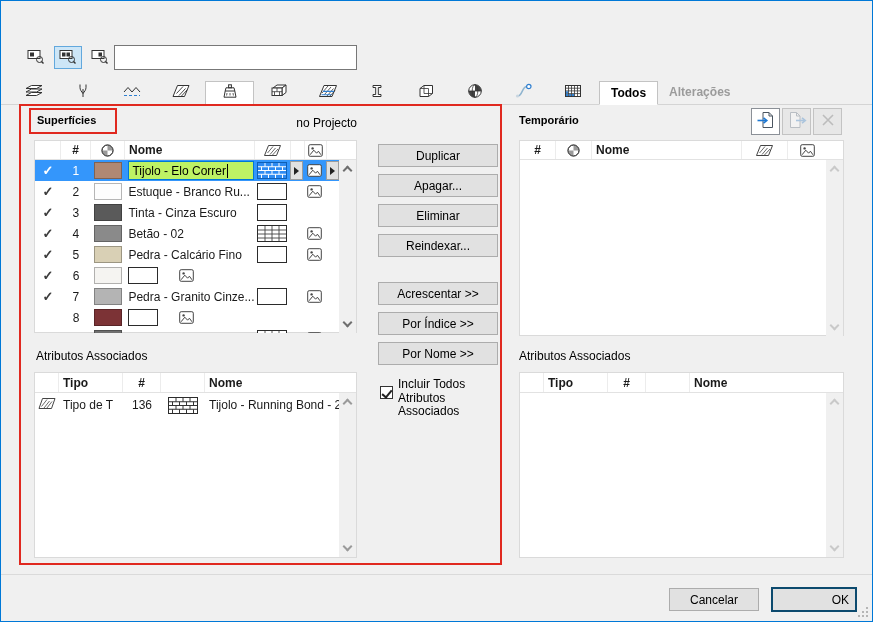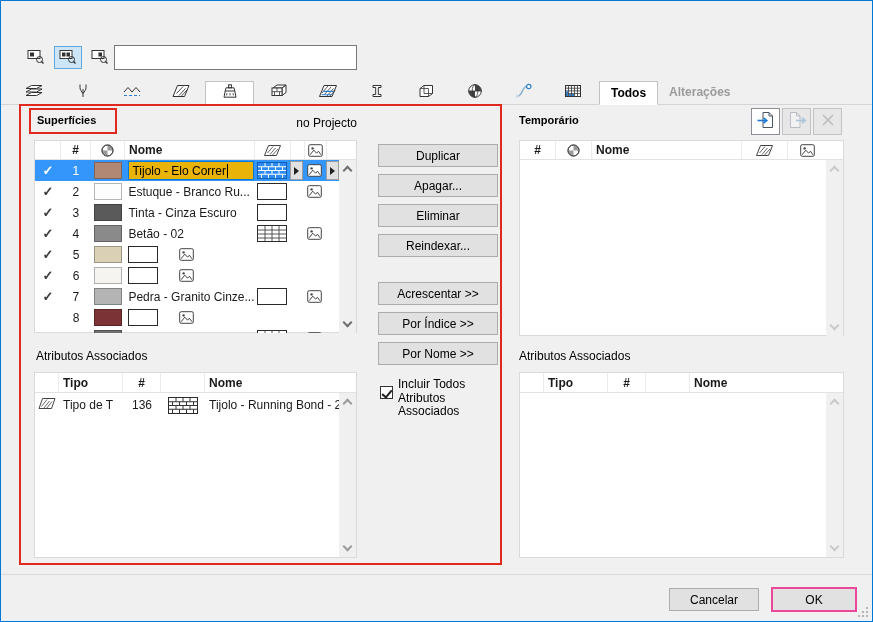--- a/index.html
+++ b/index.html
@@ -50,21 +50,21 @@
   .srow{height:21px;display:flex;align-items:center;}
   .srow.selected{background:var(--sel,#3496fb);color:#fff;}
   .srow.selected .chk{color:#fff;}
   .cell{display:flex;align-items:center;justify-content:center;height:100%;}
   .cc{width:26px;} .ci{width:30px;} .cs{width:34px;} .cn{width:130px;justify-content:flex-start;padding-left:4px;white-space:nowrap;overflow:hidden;}
   .cf{width:36px;} .ce{width:14px;} .cm{width:22px;}
   .chk{font-weight:bold;font-size:13px;color:#3c3c3c;}
   .swatch{width:28px;height:17px;border:1px solid rgba(0,0,0,0.28);display:inline-block;}
   .fillbox{width:30px;height:17px;border:1px solid #2b2b2b;background:#fff;display:inline-flex;overflow:hidden;}
   .fillbox.selfill{border-color:#0f5fb4;}
-  .editwrap{height:19px;width:126px;border:1px solid #0078d7;background:#eab308;color:#000;display:flex;align-items:center;padding:0 3px;white-space:nowrap;overflow:hidden;}
+  .editwrap{height:19px;width:126px;border:1px solid #0078d7;background:#bef264;color:#000;display:flex;align-items:center;padding:0 3px;white-space:nowrap;overflow:hidden;}
   .caret{width:1px;height:14px;background:#000;margin-left:1px;flex:0 0 auto;}
   .expbtn{width:13px;height:19px;background:#e1e1e1;border:1px solid #9d9d9d;display:inline-flex;align-items:center;justify-content:center;}
   .tri{width:0;height:0;border-left:5px solid #222;border-top:4px solid transparent;border-bottom:4px solid transparent;}
   
   #assoc-l{left:33px;top:371px;width:323px;height:186px;}
   #assoc-l .thead{height:20px;}
   #assoc-l .rows{width:306px;height:164px;}
   .arow{height:24px;display:flex;align-items:flex-start;}
   .ac0{width:24px;} .ac1{width:64px;justify-content:flex-start;padding-left:4px;} .ac2{width:38px;} .ac3{width:44px;} .ac4{flex:1;justify-content:flex-start;padding-left:4px;white-space:nowrap;overflow:hidden;}
   
@@ -79,21 +79,21 @@
   #temp-table{left:518px;top:139px;width:325px;height:196px;}
   #temp-table .thead{height:19px;}
   #temp-table .rows{width:308px;height:176px;}
   .ti{width:36px;} .tg{width:36px;} .tn{width:150px;justify-content:flex-start;padding-left:4px;} .tf{width:46px;} .tm{width:38px;}
   #assoc-r{left:518px;top:371px;width:325px;height:186px;}
   #assoc-r .thead{height:20px;}
   #assoc-r .rows{width:308px;height:164px;}
   
   .footline{position:absolute;left:0;right:0;top:573px;border-top:1px solid #dadada;}
   .cancel{position:absolute;left:668px;top:587px;width:90px;height:23px;}
-  .ok{position:absolute;left:770px;top:586px;width:86px;height:25px;border:2px solid #ec4899;font-weight:normal;}
+  .ok{position:absolute;left:770px;top:586px;width:86px;height:25px;border:2px solid #0c4a6e;font-weight:normal;text-align:right;}
   .grip{position:absolute;right:3px;bottom:3px;width:12px;height:12px;}
   .imgicon{display:inline-flex;}
 </style>
 </head>
 <body>
 
 <div class="window">
 
   
 
@@ -386,20 +386,23 @@
             <span class="cell ce"></span>
           </div>
           <div class="srow">
             <span class="cell cc">
               <span class="chk">✓</span>
             </span>
             <span class="cell ci">5</span>
             <span class="cell cs">
               <span class="swatch" style="background: rgb(217, 208, 181);"></span>
             </span>
+            <span class="cell cn">
+              <span>Pedra - Calcário Fino</span>
+            </span>
             <span class="cell cf">
               <span class="fillbox"></span>
             </span>
             <span class="cell ce"></span>
             <span class="cell cm">
               <span class="imgicon">
                 <svg width="15" height="13" viewBox="0 0 15 13">
                   <rect x="0.7" y="0.7" width="13.6" height="11.6" rx="1.5" fill="#fff" stroke="#444"></rect>
                   <circle cx="4.6" cy="4.4" r="1.2" fill="#444"></circle>
                   <path d="M2 10.8 L5.8 6.2 L8.6 9.2 L10.4 7.2 L13 10.8" fill="none" stroke="#444"></path>

